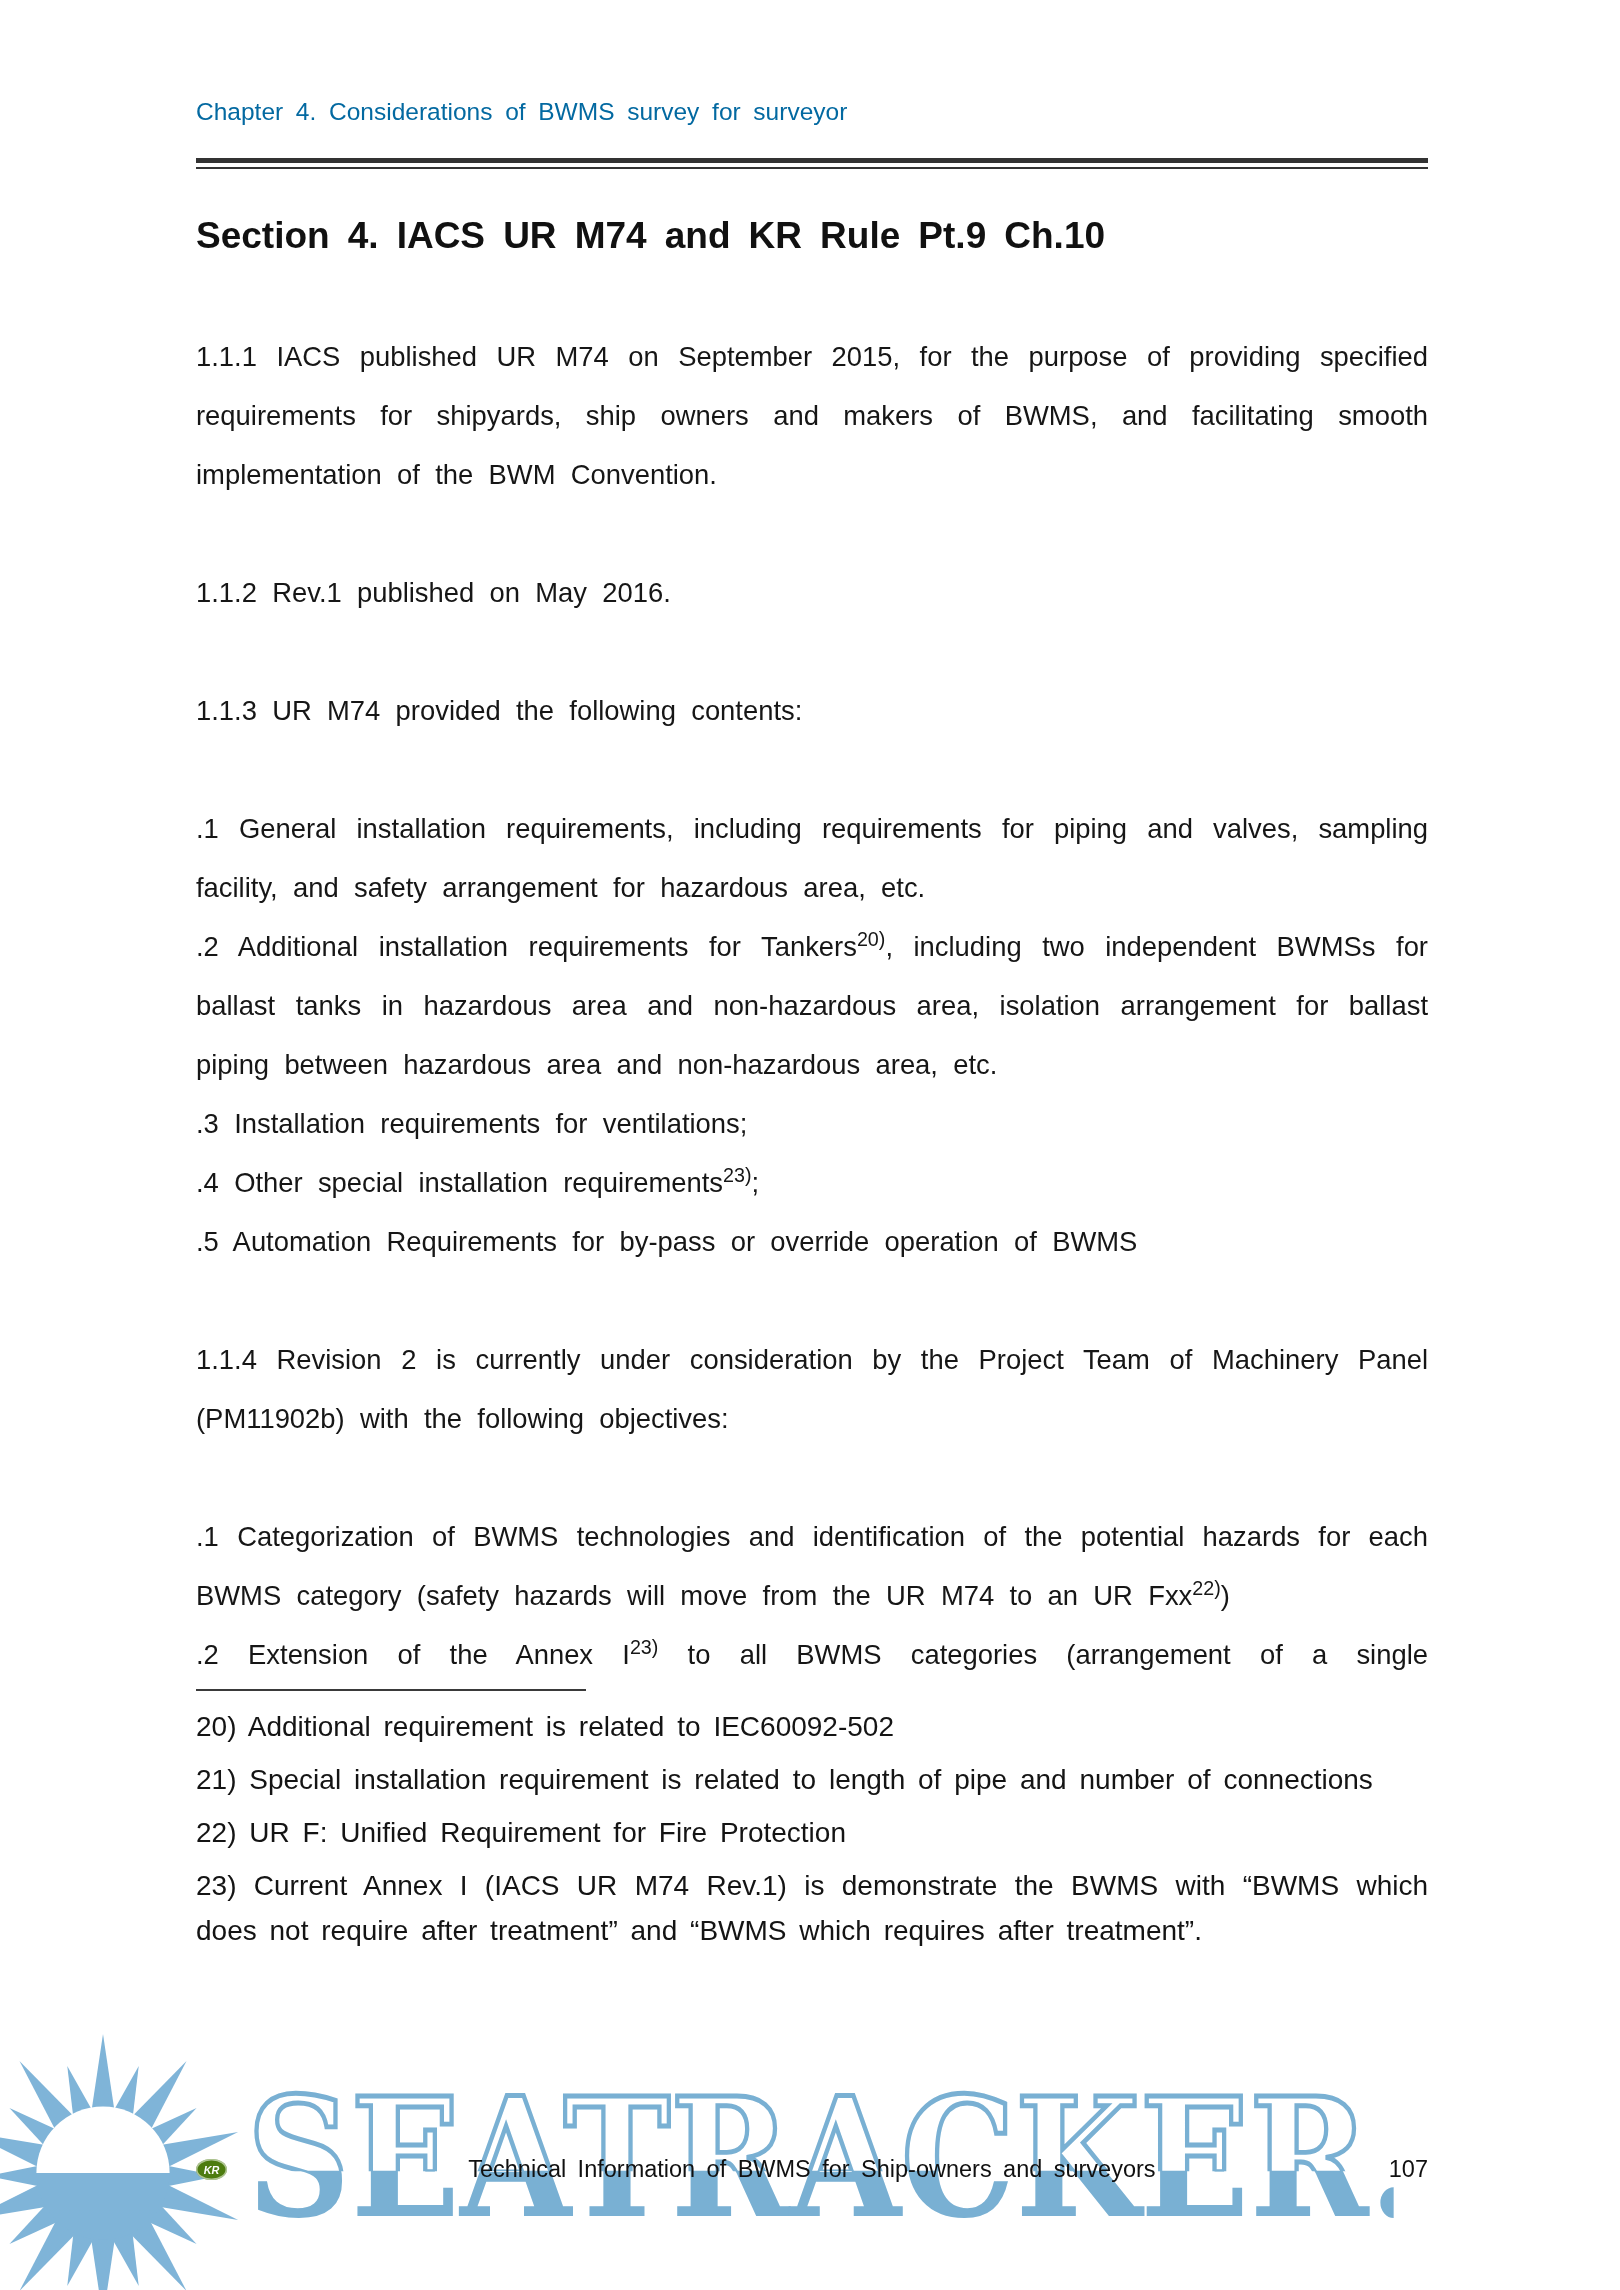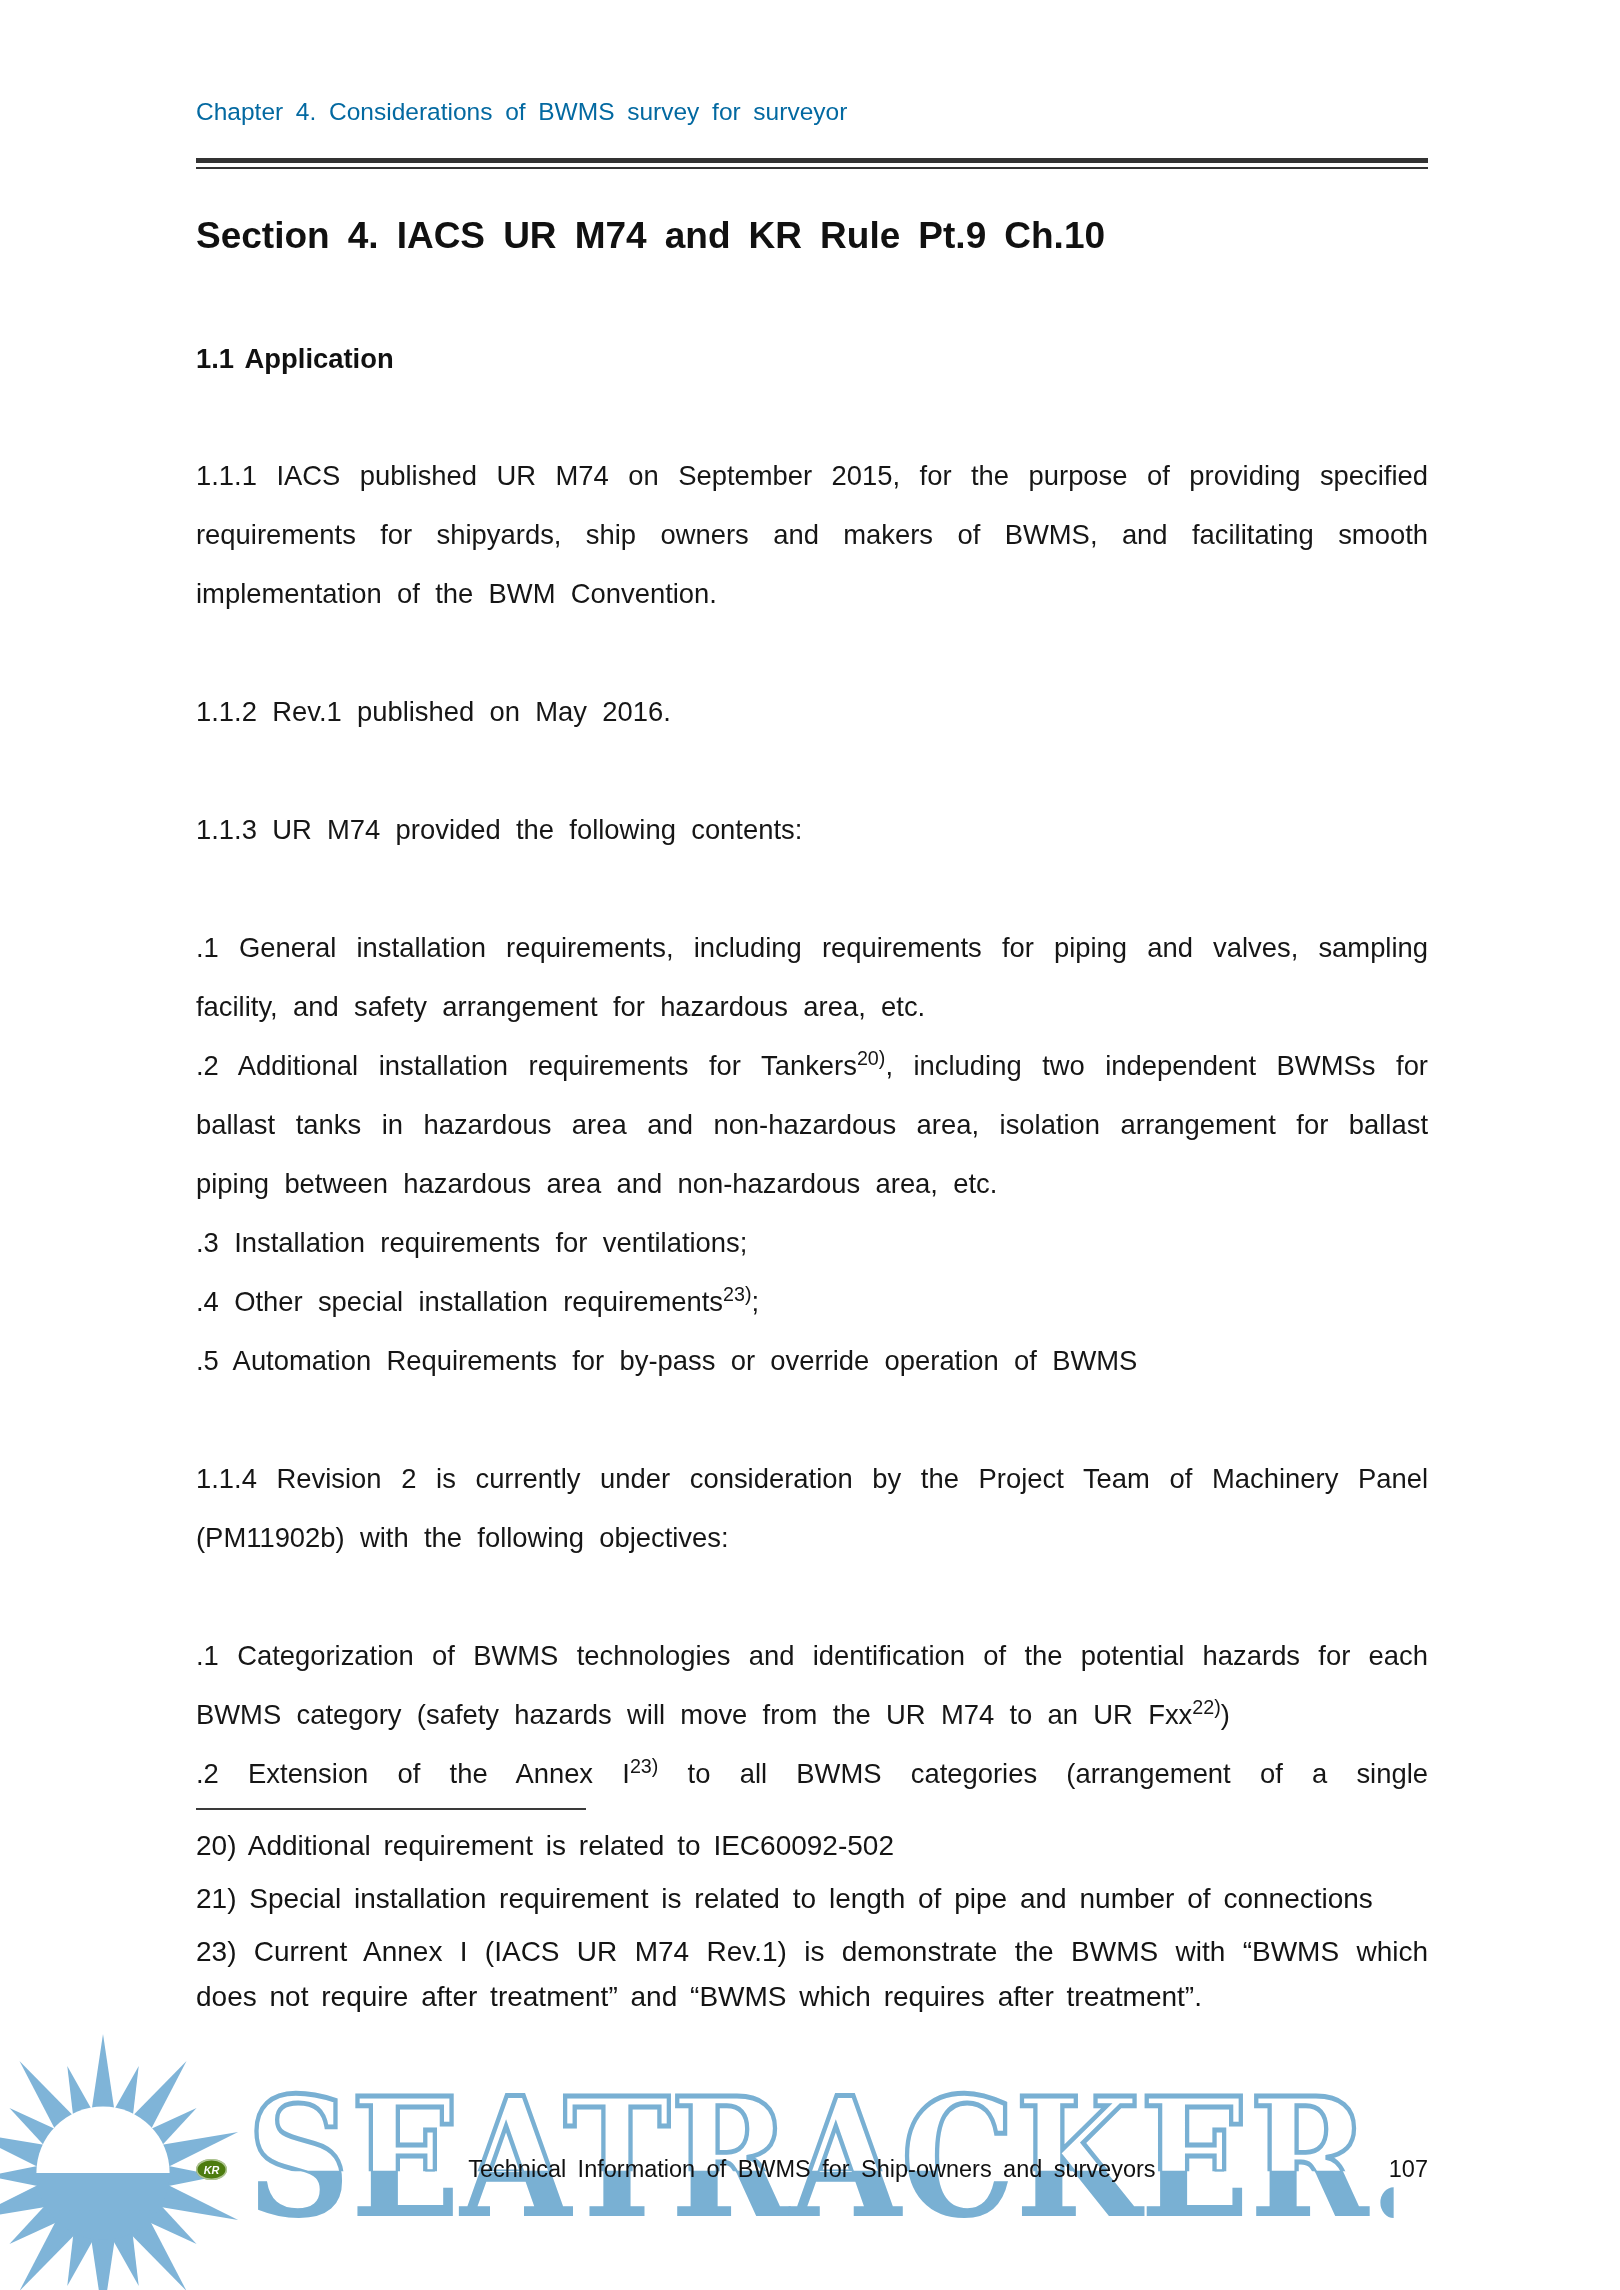--- a/index.html
+++ b/index.html
@@ -161,21 +161,20 @@
     <div class="wm-layer wm-outline">SEATRACKER.RU</div>
     <div class="wm-layer wm-solid">SEATRACKER.RU</div>
   </div>
 
   <div class="content">
 
     <div class="chapter-line">Chapter 4. Considerations of BWMS survey for surveyor</div>
     <div class="double-rule"></div>
 
     <h1 class="doc-title">Section 4. IACS UR M74 and KR Rule Pt.9 Ch.10</h1>
-    <h2 class="sub-title">1.1 Application</h2>
 
     <p class="para first">1.1.1 IACS published UR M74 on September 2015, for the purpose of providing specified requirements for shipyards, ship owners and makers of BWMS, and facilitating smooth implementation of the BWM Convention.</p>
     <p class="para">1.1.2 Rev.1 published on May 2016.</p>
     <p class="para">1.1.3 UR M74 provided the following contents:</p>
 
     <div class="list-block">
       <p class="list-item">.1 General installation requirements, including requirements for piping and valves, sampling facility, and safety arrangement for hazardous area, etc.</p>
       <p class="list-item">.2 Additional installation requirements for Tankers<sup>20)</sup>, including two independent BWMSs for ballast tanks in hazardous area and non-hazardous area, isolation arrangement for ballast piping between hazardous area and non-hazardous area, etc.</p>
       <p class="list-item">.3 Installation requirements for ventilations;</p>
       <p class="list-item">.4 Other special installation requirements<sup>23)</sup>;</p>
@@ -186,20 +185,21 @@
 
     <div class="list-block">
       <p class="list-item">.1 Categorization of BWMS technologies and identification of the potential hazards for each BWMS category (safety hazards will move from the UR M74 to an UR Fxx<sup>22)</sup>)</p>
       <p class="list-item force-last-justify">.2 Extension of the Annex I<sup>23)</sup> to all BWMS categories (arrangement of a single</p>
     </div>
 
     <div class="footnote-sep"></div>
     <div class="footnotes">
       <p class="footnote">20) Additional requirement is related to IEC60092-502</p>
       <p class="footnote">21) Special installation requirement is related to length of pipe and number of connections</p>
+      <p class="footnote">22) UR F: Unified Requirement for Fire Protection</p>
       <p class="footnote">23) Current Annex I (IACS UR  M74 Rev.1) is demonstrate the BWMS  with “BWMS which does not require after treatment” and “BWMS which requires after treatment”.</p>
     </div>
   </div>
 
   <div class="footer">
     <span class="kr-logo">KR</span>
     <span class="footer-label">Technical Information of BWMS for Ship-owners and surveyors</span>
     <span class="page-number">107</span>
   </div>
 

